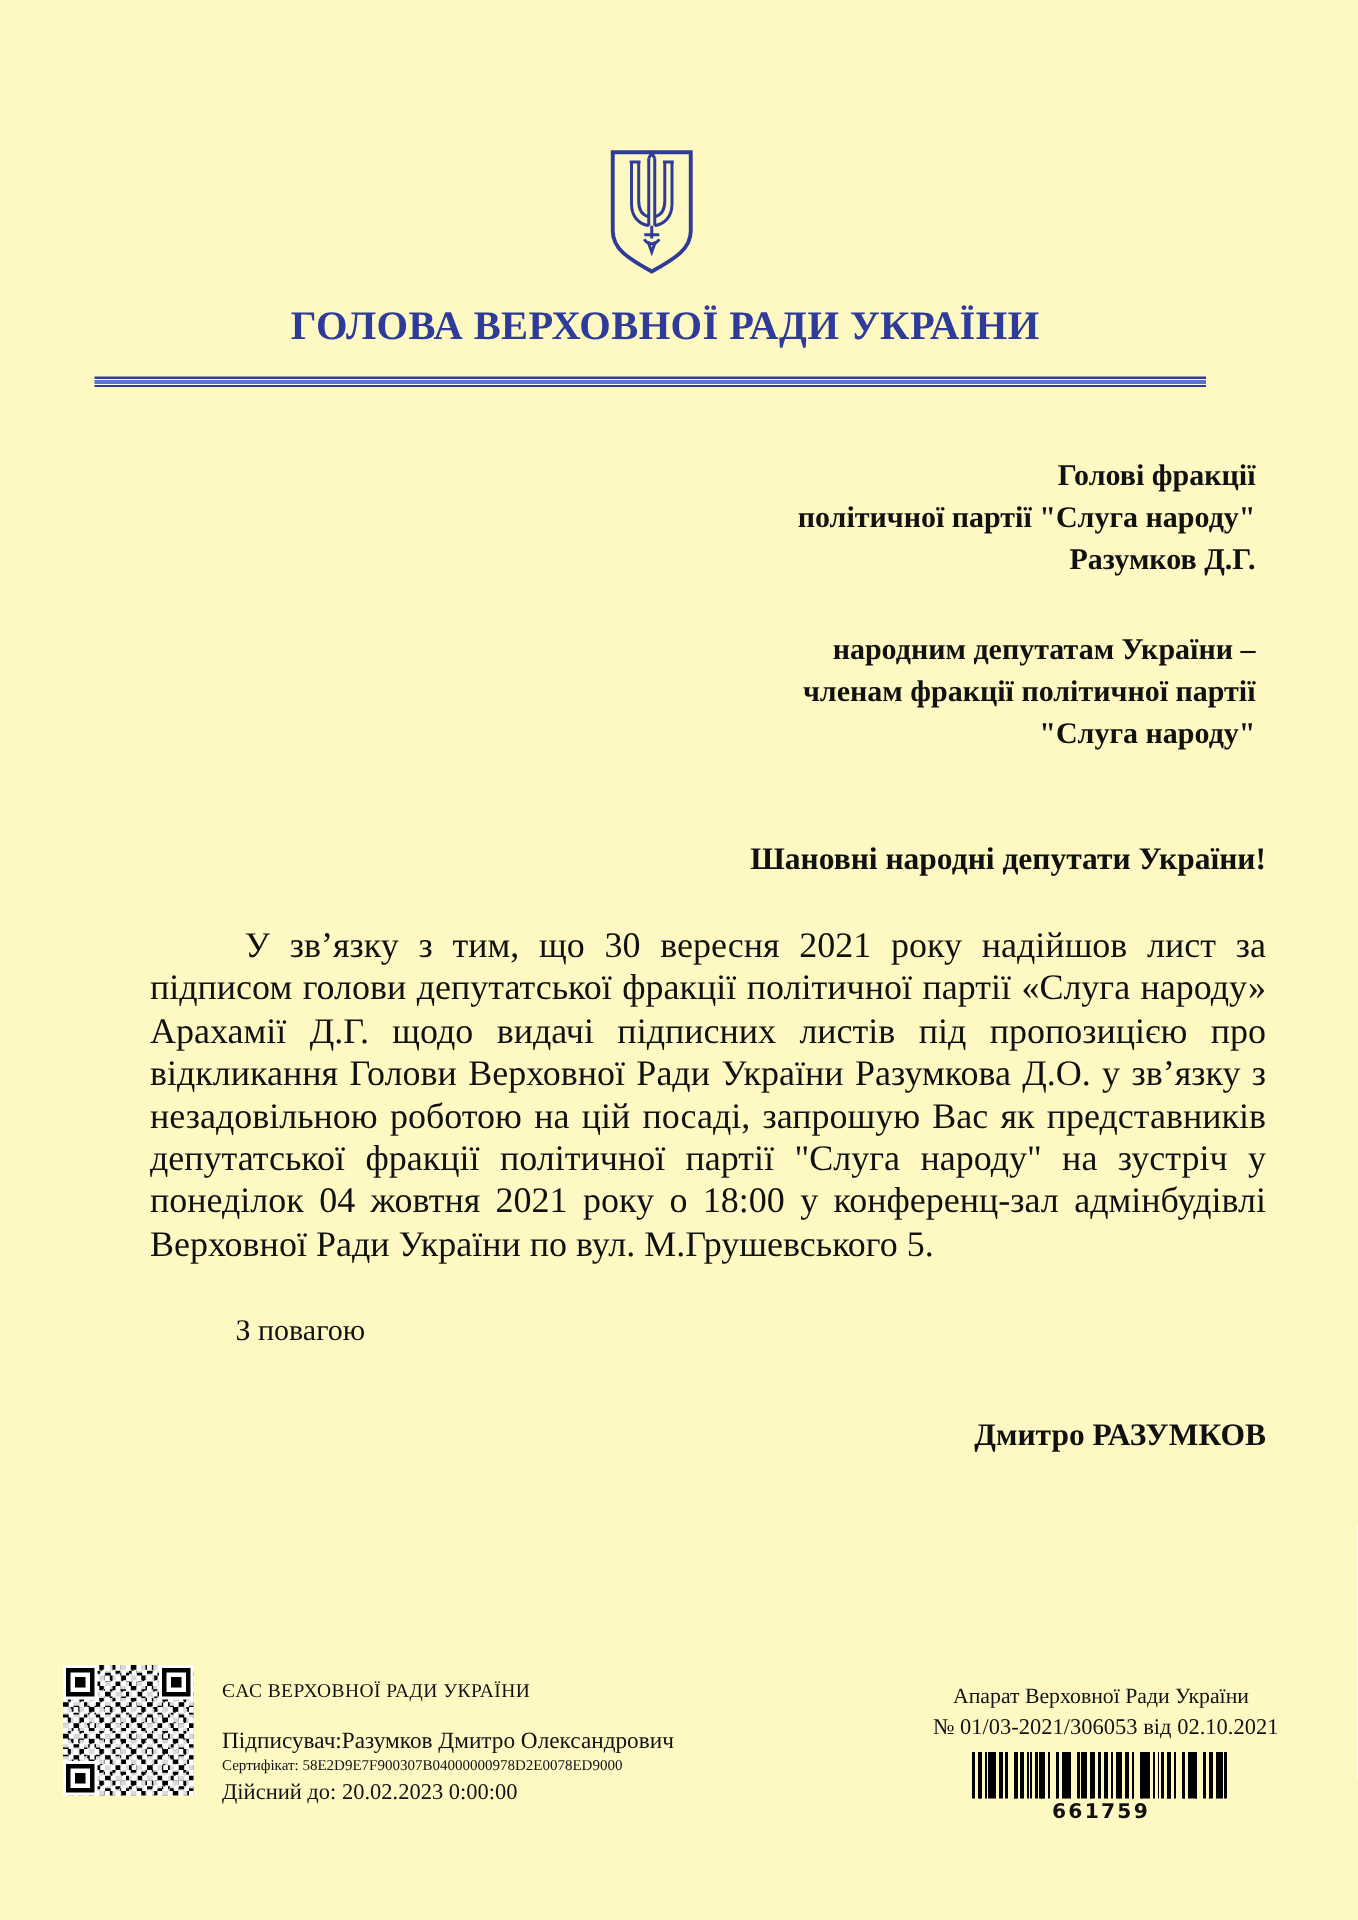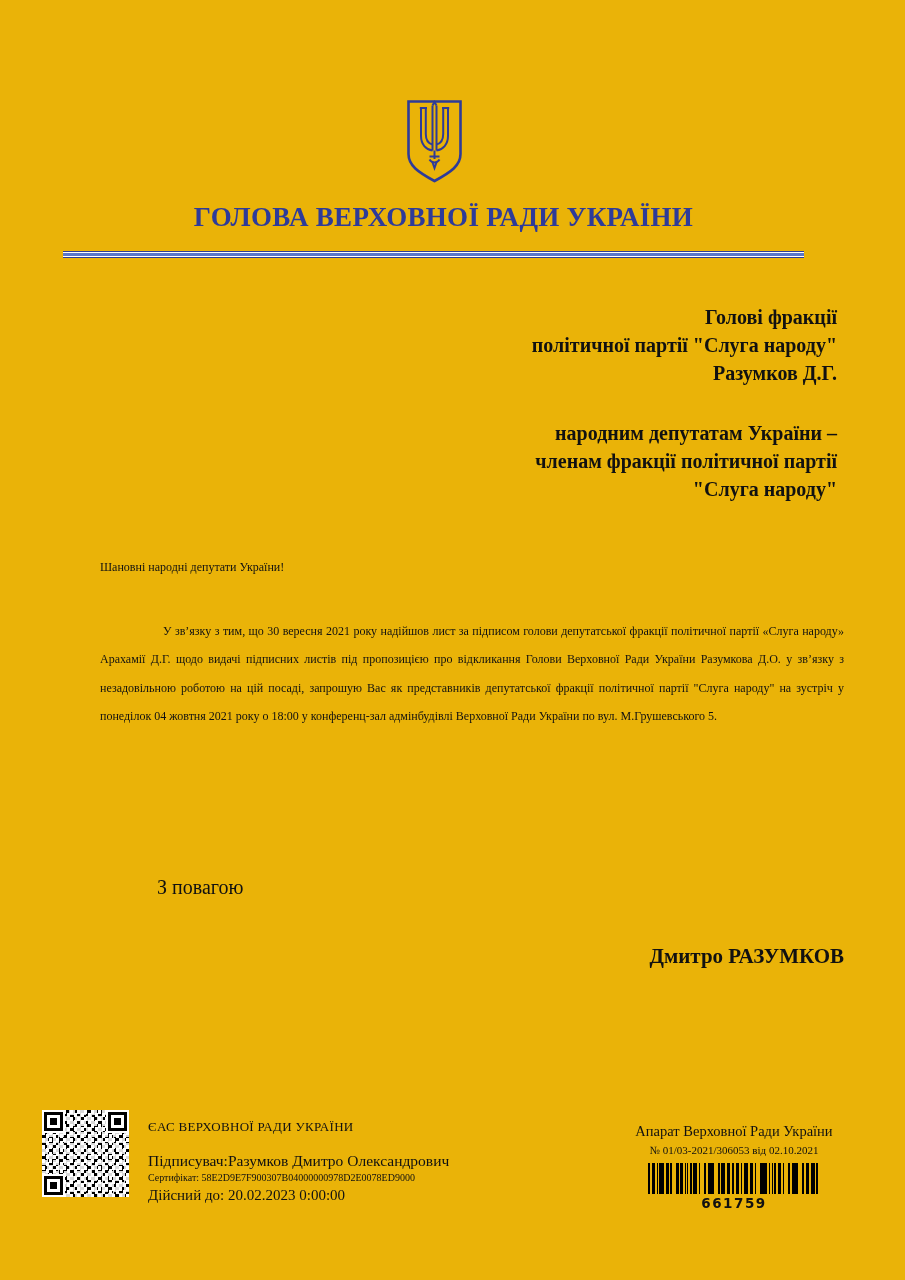--- a/index.html
+++ b/index.html
@@ -1,19 +1,19 @@
 <!DOCTYPE html>
 <html lang="uk"><head>
 <meta charset="utf-8">
 <style>
   html,body { margin:0; padding:0; background:#ffffff; }
   .page {
     position:relative;
     width:905px; height:1280px;
-    background:#eab308;
+    background:#fef9c3;
     font-family:"Liberation Serif","DejaVu Serif",serif;
     color:#111111;
     overflow:hidden;
   }
   
   .emblem { position:absolute; left:406px; top:99px; width:57px; height:85px; }
   .doc-title {
     position:absolute; left:-9px; top:202px; width:905px;
     margin:0; text-align:center;
     font-size:27px; font-weight:bold; letter-spacing:0.3px;
@@ -32,25 +32,25 @@
   .addressee {
     position:absolute; left:497px; top:303px; width:340px;
     text-align:center; font-weight:bold;
     font-size:20px; line-height:28px;
   }
   .addressee .group2 { margin-top:32px; }
   .addressee div { white-space:nowrap;text-align:right; }
   
   .salutation {
     position:absolute; left:100px; top:560px; width:744px; margin:0;
-    text-align:left; font-weight:normal; font-size:12px;
+    text-align:right; font-weight:bold; font-size:21px;
   }
   .body-text {
     position:absolute; left:100px; top:617px; width:744px; margin:0;
-    font-size:12px; line-height:28.4px;
+    font-size:24px; line-height:28.4px;
     text-align:justify; text-indent:63px;
   }
   .closing { position:absolute; left:157px; top:876px; margin:0; font-size:20px; }
   .signature {
     position:absolute; left:400px; top:944px; width:444px; margin:0;
     text-align:right; font-weight:bold; font-size:21px;
   }
   
   .qr {
     position:absolute; left:42px; top:1110px; width:87px; height:87px;
@@ -70,21 +70,21 @@
   .qr .f-tr { right:2px; top:2px; }
   .qr .f-bl { left:2px; bottom:2px; }
   .sig-info { position:absolute; left:148px; top:1119px; width:360px; }
   .sig-info .system { font-size:13px; margin:0 0 17px 0; letter-spacing:0.3px; }
   .sig-info .signer { font-size:15.5px; margin:0 0 2px 0; }
   .sig-info .cert   { font-size:10px; margin:0 0 4px 0; }
   .sig-info .valid  { font-size:15px; margin:0; }
   
   .stamp { position:absolute; left:622px; top:1123px; width:224px; text-align:center; }
   .stamp .office { font-size:14.5px; margin:0 0 4px 0; }
-  .stamp .regnum { font-size:11px; margin:0 0 7px 0; white-space:nowrap; }
+  .stamp .regnum { font-size:15px; margin:0 0 7px 0; white-space:nowrap; }
   .barcode {
     width:172px; height:31px; margin:0 auto;
     background-image:
       repeating-linear-gradient(90deg, #000 0 2px, rgba(0,0,0,0) 2px 4px, #000 4px 7px, rgba(0,0,0,0) 7px 9px, #000 9px 10px, rgba(0,0,0,0) 10px 14px),
       repeating-linear-gradient(90deg, rgba(0,0,0,0) 0 5px, #000 5px 6px, rgba(0,0,0,0) 6px 11px, #000 11px 14px, rgba(0,0,0,0) 14px 17px);
   }
   .barcode-number {
     margin:1px 0 0 0;
     font-family:"DejaVu Sans","Liberation Sans",sans-serif;
     font-size:13.5px; font-weight:bold; letter-spacing:1.5px;

